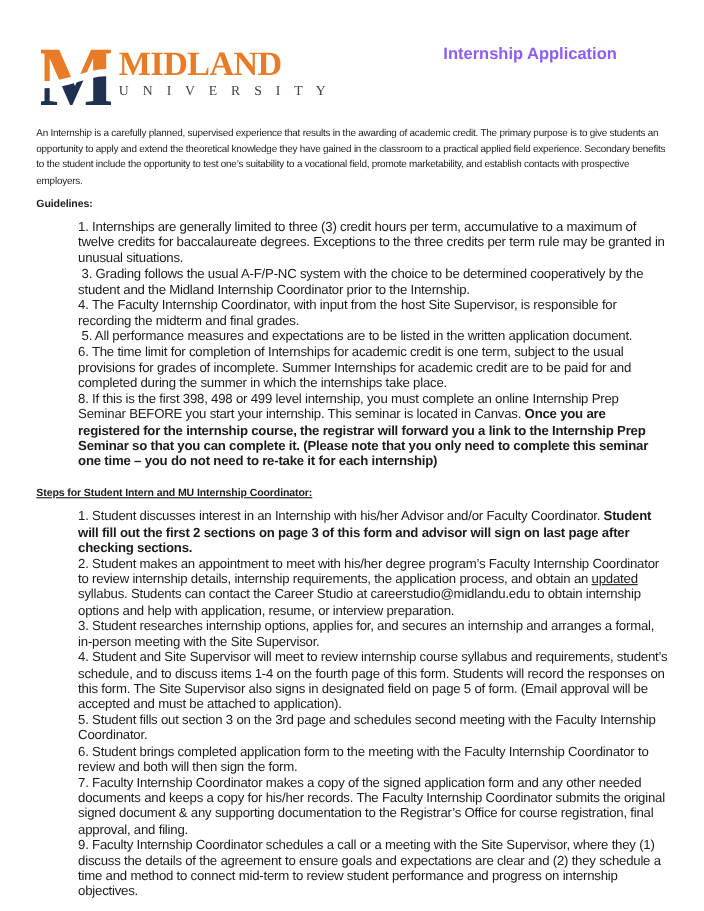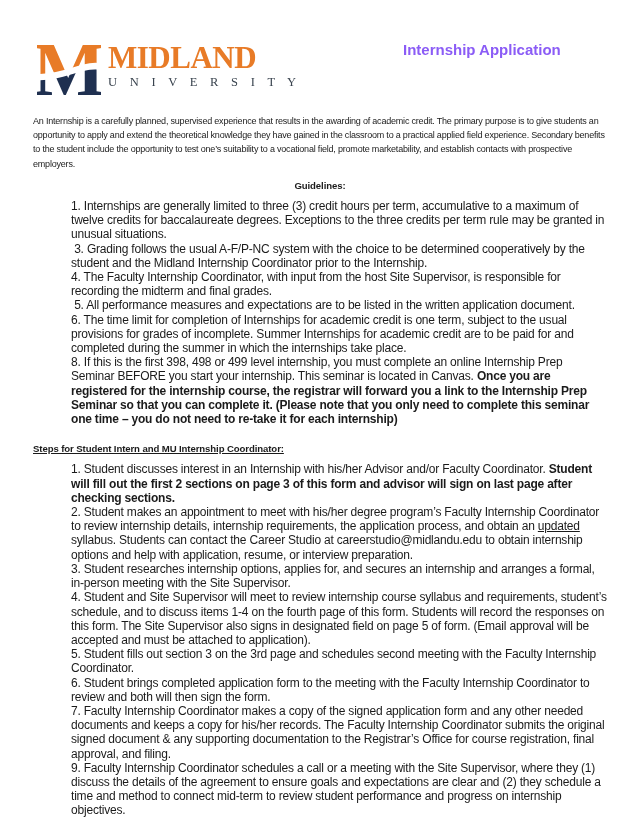--- a/index.html
+++ b/index.html
@@ -34,21 +34,21 @@
     position:absolute;left:342px;top:2px;font-weight:bold;font-size:15px;
     line-height:21.5px;color:#8b5cf6;margin-left:28px;
   }
   
   .h{font-weight:bold;font-size:9.6px;line-height:14.2px;letter-spacing:-0.1px;}
   .definition-h{margin-top:9px;}
   .para{
     font-size:9px;line-height:14.2px;letter-spacing:-0.2px;margin-top:9px;
     white-space:pre-wrap;
   }
-  .guidelines-h{margin-top:8px;text-align:center;}
+  .guidelines-h{margin-top:8px;}
   .list{margin-left:38px;margin-top:6px;}
   .li{font-size:12px;line-height:14.2px;letter-spacing:-0.2px;white-space:pre-wrap;}
   .b{font-weight:bold;}
   .u{text-decoration:underline;margin-top:24px;}
   .steps-h{margin-top:16px;text-decoration:underline;}
   
   .footer{
     display:flex;justify-content:space-between;align-items:baseline;
     margin-top:10px;padding-left:38px;padding-right:40px;
     font-size:10px;letter-spacing:-0.1px;color:#1b1b1b;

